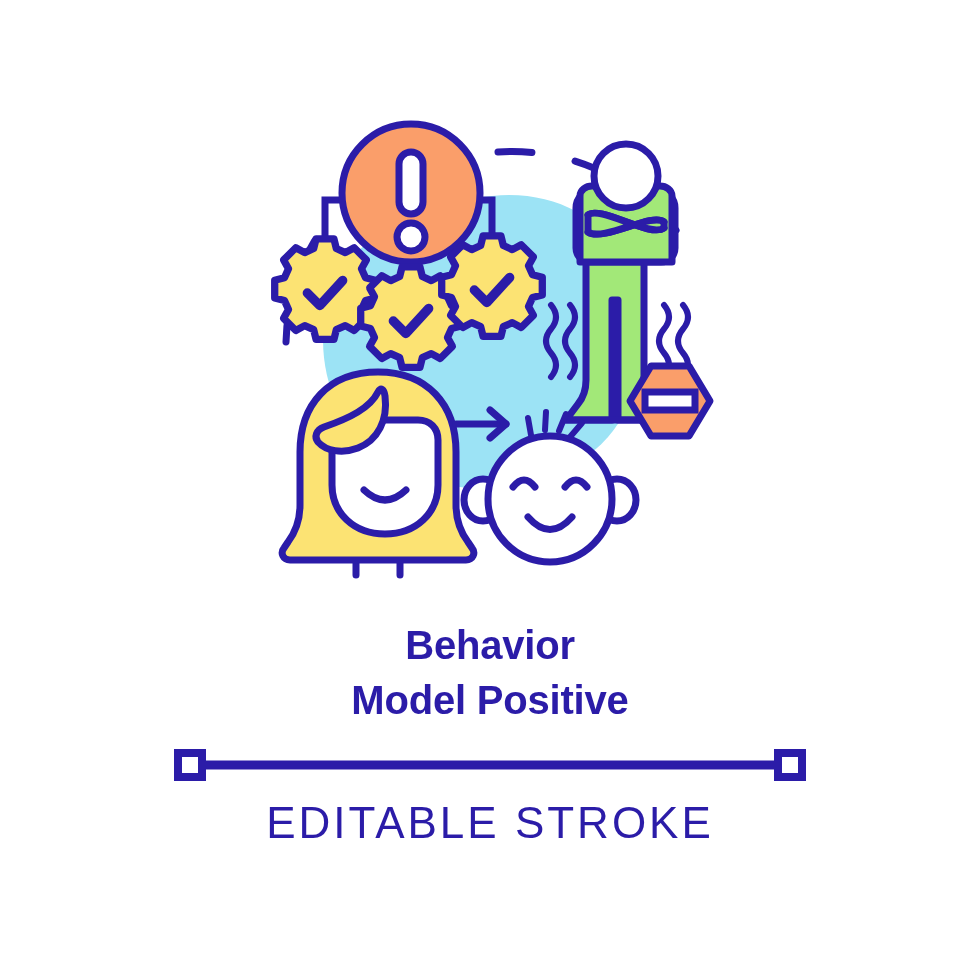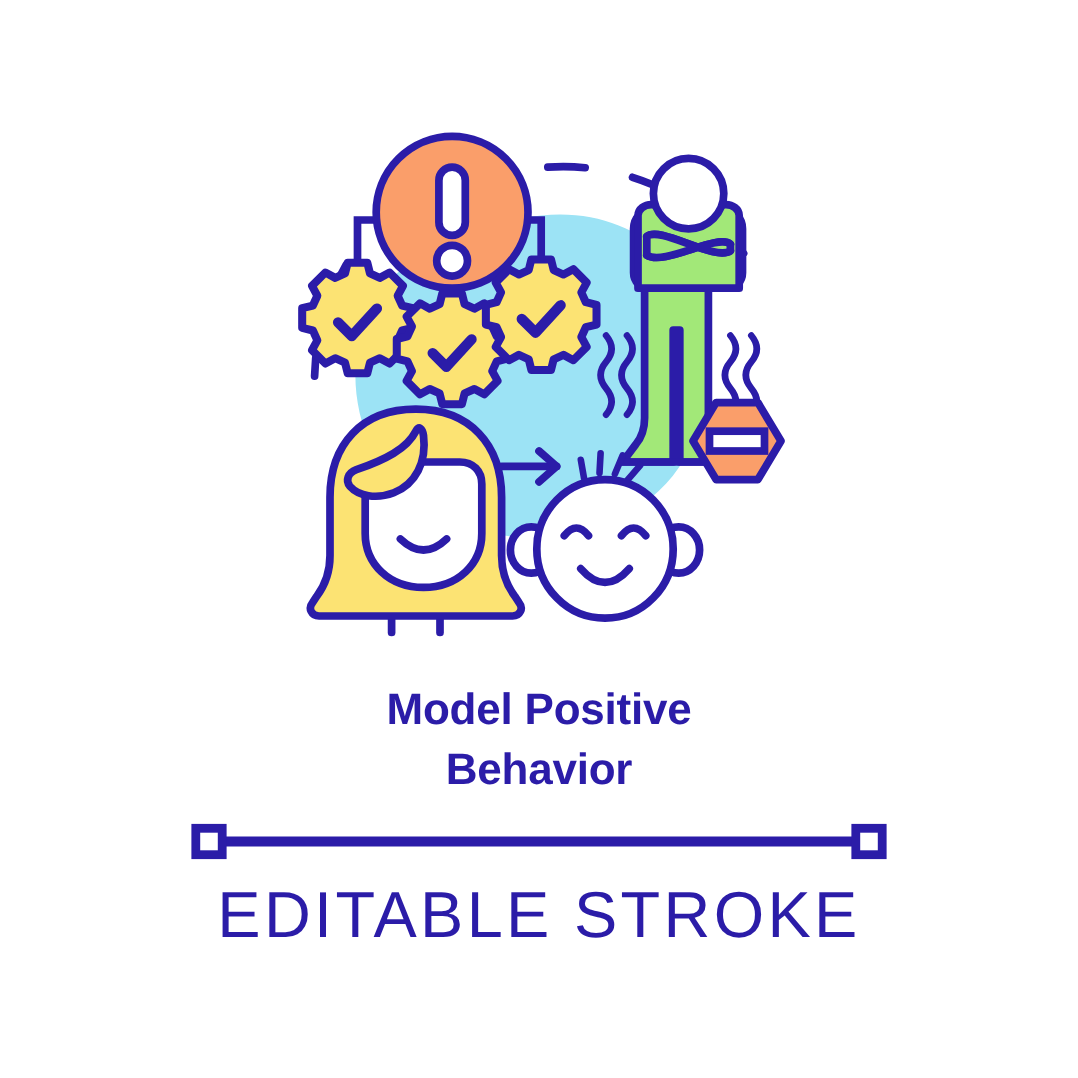--- a/index.html
+++ b/index.html
@@ -48,21 +48,21 @@
     width: 980px;
     text-align: center;
   }
   .stroke-rule {
     width: 980px;
     height: 50px;
     display: block;
   }
   .stroke-label {
     margin-top: 8px;
-    font-size: 59px;
+    font-size: 44px;
     letter-spacing: 3px;
     color: #2B1CA8;
     font-family: "Liberation Sans", sans-serif;
     font-weight: 400;
   }
 </style>
 </head>
 <body>
 
 <div id="canvas">
@@ -220,22 +220,22 @@
 
       <path d="M513 487 q 11 -14 22 0" fill="none" stroke="#2B1CA8" stroke-width="7" stroke-linecap="round"></path>
       <path d="M565 487 q 11 -14 22 0" fill="none" stroke="#2B1CA8" stroke-width="7" stroke-linecap="round"></path>
 
       <path d="M528 517 q 22 25 44 0" fill="none" stroke="#2B1CA8" stroke-width="7" stroke-linecap="round"></path>
     </g>
 
   </svg>
 
   <div class="title-block">
+    <div class="title-line">Behavior</div>
     <div class="title-line">Model Positive</div>
-    <div class="title-line">Behavior</div>
   </div>
 
   <div class="stroke-block">
     <svg class="stroke-rule" viewBox="0 0 980 50" xmlns="http://www.w3.org/2000/svg">
       <line x1="190" y1="25" x2="790" y2="25" stroke="#2B1CA8" stroke-width="9"></line>
       <rect x="178" y="13" width="24" height="24" fill="#FFFFFF" stroke="#2B1CA8" stroke-width="8"></rect>
       <rect x="778" y="13" width="24" height="24" fill="#FFFFFF" stroke="#2B1CA8" stroke-width="8"></rect>
     </svg>
     <div class="stroke-label">EDITABLE STROKE</div>
   </div>

